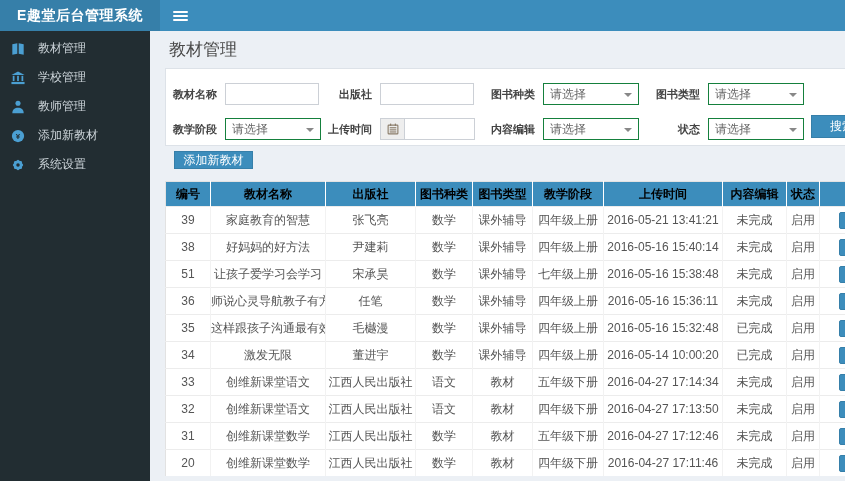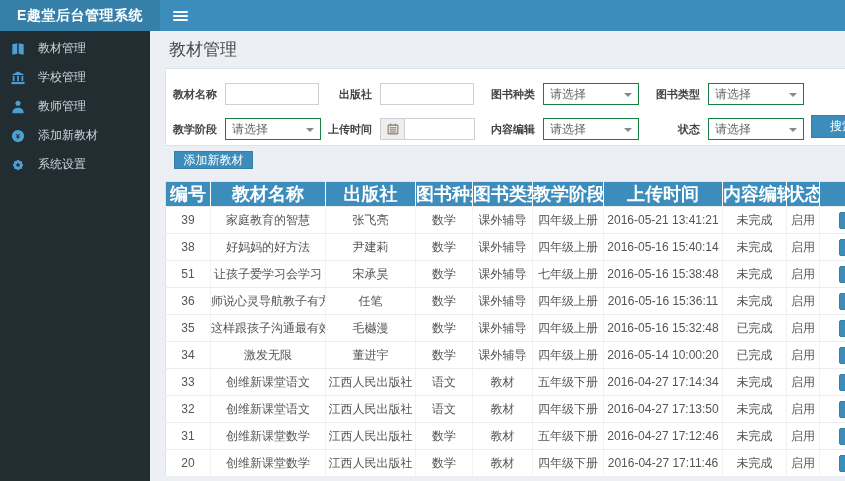--- a/index.html
+++ b/index.html
@@ -63,21 +63,21 @@
   .btn {
     background:#3c8dbc; color:#fff; border:1px solid #367fa9; font-size:12px;
     cursor:pointer; font-family:inherit;
   }
   .search-btn { position:absolute; left:645px; top:46px; width:62px; height:23px; }
   .add-btn { position:absolute; left:174px; top:151px; width:79px; height:18px; line-height:15px; }
   
   .table-wrap { position:absolute; left:165px; top:181px; width:680px; height:295px; overflow:hidden; }
   .data-table { width:740px; border-collapse:collapse; table-layout:fixed; background:#fff; border:1px solid #e2e2e2; }
   .data-table thead th {
-    background:#3c8dbc; color:#ffffff; font-size:18px; font-weight:bold; height:25px;
+    background:#3c8dbc; color:#000000; font-size:12px; font-weight:bold; height:25px;
     border-left:1px solid rgba(255,255,255,0.25); text-align:center; white-space:nowrap; overflow:hidden;margin-top:8px;
   }
   .data-table thead th:first-child { border-left:none; }
   .data-table tbody td {
     height:27px; font-size:12px; color:#555; text-align:center;
     border-top:1px solid #ececec; border-left:1px solid #f2f2f2; white-space:nowrap; overflow:hidden;
   }
   .data-table tbody td:first-child { border-left:none; }
   .row-action-btn {
     display:block; margin-left:19px; width:50px; height:17px;

